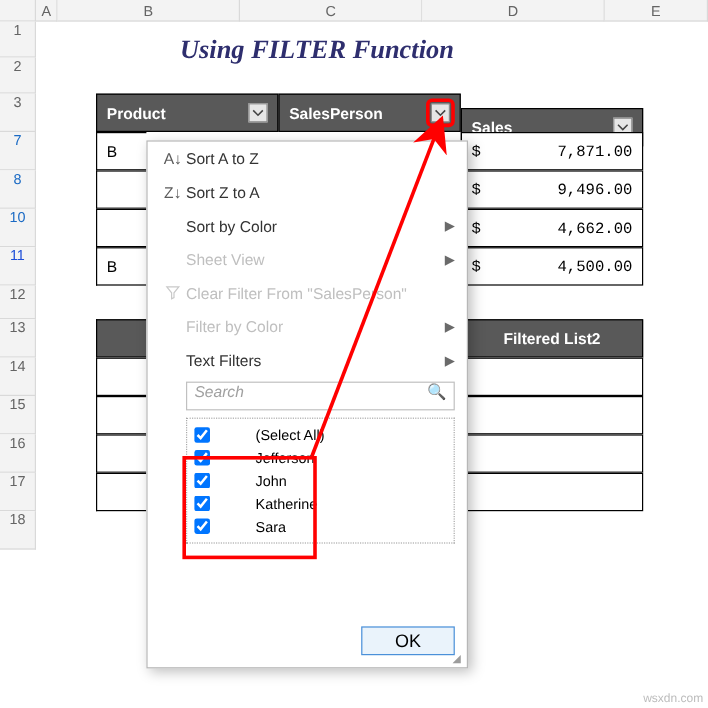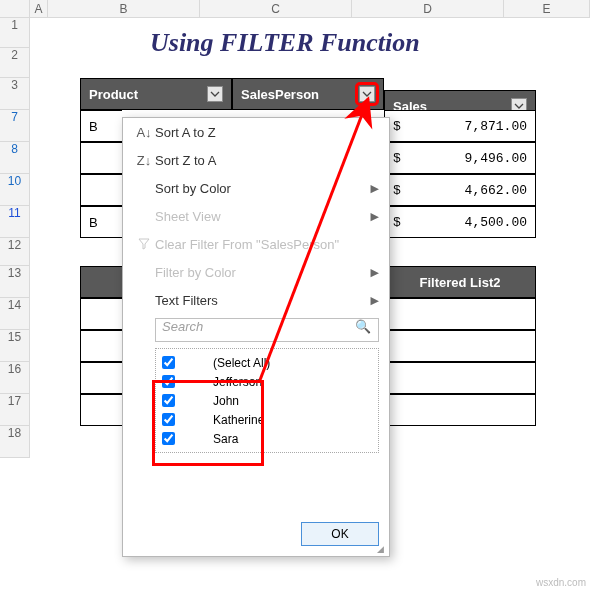--- a/index.html
+++ b/index.html
@@ -15,21 +15,21 @@
   }
   
   .colhdrs { position: absolute; left: 30px; top: 0; height: 18px; display: flex; font-size: 12px; color: #646464; }
   .colhdr { border-right: 1px solid #d9d9d9; border-bottom: 1px solid #d9d9d9; text-align: center; line-height: 18px; background: #f3f3f3; }
   .rowhdrs { position: absolute; left: 0; top: 18px; width: 30px; font-size: 12px; color: #646464; }
   .rowhdr { border-right: 1px solid #d9d9d9; border-bottom: 1px solid #d9d9d9; text-align: center; background: #f3f3f3; }
   .gridcorner { position: absolute; left:0; top:0; width:30px; height:18px; background:#f3f3f3; border-right:1px solid #d9d9d9; border-bottom:1px solid #d9d9d9;}
   
   .cA{width:18px;} .cB{width:152px;} .cC{width:152px;} .cD{width:152px;} .cE{width:86px;}
   
-  .title { font-family: Georgia, "Times New Roman", serif; font-size: 26px; font-style: italic; color: #2e2e6e; font-weight: 600; }
+  .title { font-family: Georgia, "Times New Roman", serif; font-size: 22px; font-style: italic; color: #2e2e6e; font-weight: 600; }
   
   .th { background:#595959; color:#fff; border:1px solid #000; font-weight:600; height:32px; display:flex; align-items:center; padding:0 8px; position:absolute; }
   .td { border:1px solid #000; height:32px; display:flex; align-items:center; padding:0 8px; position:absolute; background:#fff;}
   .money { font-family: Consolas, "Courier New", monospace; justify-content: space-between; }
   .filterbtn { width:16px; height:16px; background:#e6e6e6; border:1px solid #8c8c8c; margin-left:auto; display:flex; align-items:center; justify-content:center; cursor:pointer;}
   .filterbtn svg{ display:block;}
   
   .fb-hi { outline:3px solid #ff0000; outline-offset:1px; border-radius:1px;}
   
   .dd {
@@ -40,21 +40,21 @@
   .dd .mi { height:28px; display:flex; align-items:center; padding-left:10px; color:#333; }
   .dd .mi.disabled { color:#bfbfbf; }
   .dd .mi .icon { width:22px; display:inline-flex; justify-content:center; color:#5b5b5b;}
   .dd .mi .arrow { margin-left:auto; margin-right:10px; color:#6a6a6a; font-size:11px;}
   .dd .srch { margin:4px 10px 6px 32px; height:24px; border:1px solid #c0c0c0; background:#fff; display:flex; align-items:flex-start; padding:0 6px; font-style:italic; color:#a0a0a0; }
   .dd .srch .mag { margin-left:auto; font-style:normal; color:#6a6a6a;}
   .dd .list { margin:0 10px 0 32px; border:1px dotted #a9a9a9; padding:4px 6px 4px 6px;}
   .dd .opt { display:flex; align-items:center; height:19px; font-size:12px;gap:32px;}
   .dd .opt input{ margin:0 6px 0 0;}
   .dd .btns { position:absolute; bottom:10px; right:10px; display:flex; gap:12px;}
-  .dd .btn { width:78px; height:24px; border:1px solid #acacac; background:#f0efed; display:flex; align-items:center; justify-content:center; font-size:12px; cursor:pointer;}
+  .dd .btn { width:78px; height:24px; border:1px solid #acacac; background:#f0efed; display:flex; align-items:center; justify-content:center; font-size:15px; cursor:pointer;}
   .dd .btn.primary { border:1px solid #4a90d9; background:#eaf3fb; }
   .dd .resize { position:absolute; right:2px; bottom:2px; width:10px; height:10px; color:#9c9c9c; font-size:9px; }
   
   .hlbox { position:absolute; border:3px solid #ff0000; pointer-events:none; z-index:40;}
   
   .arrowsvg { position:absolute; left:0; top:0; pointer-events:none; z-index:50;}
   
   .wm { position:absolute; right:4px; bottom:2px; font-size:10px; color:#bcbcbc;}
 </style>
 </head>

